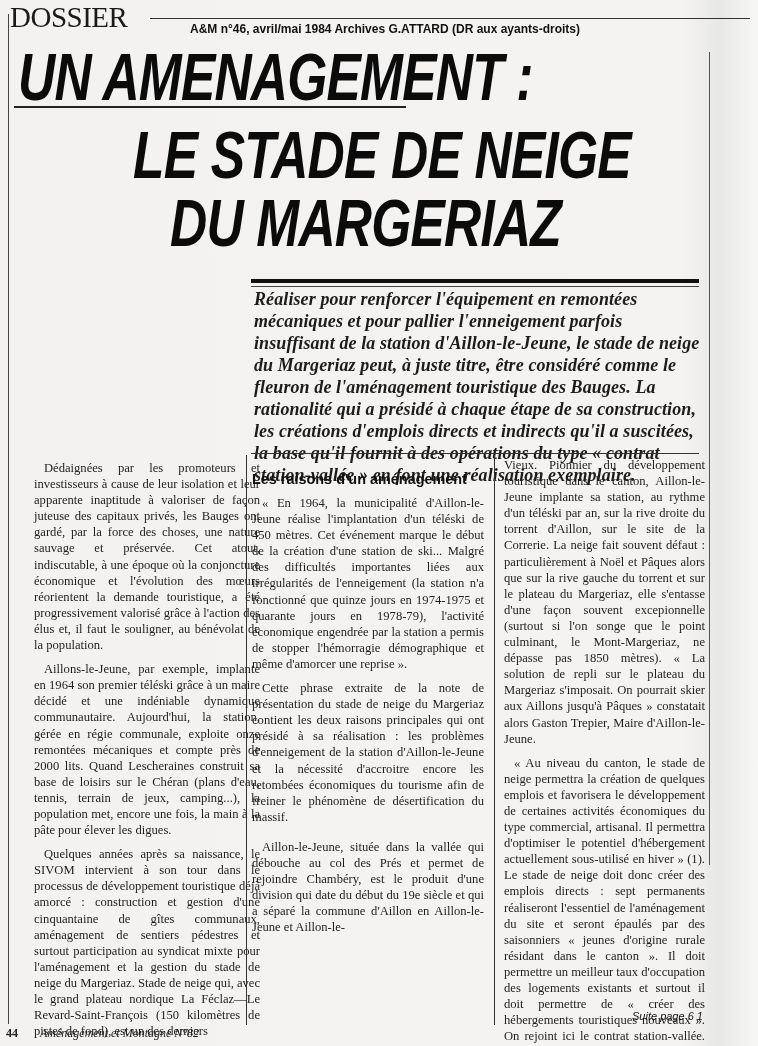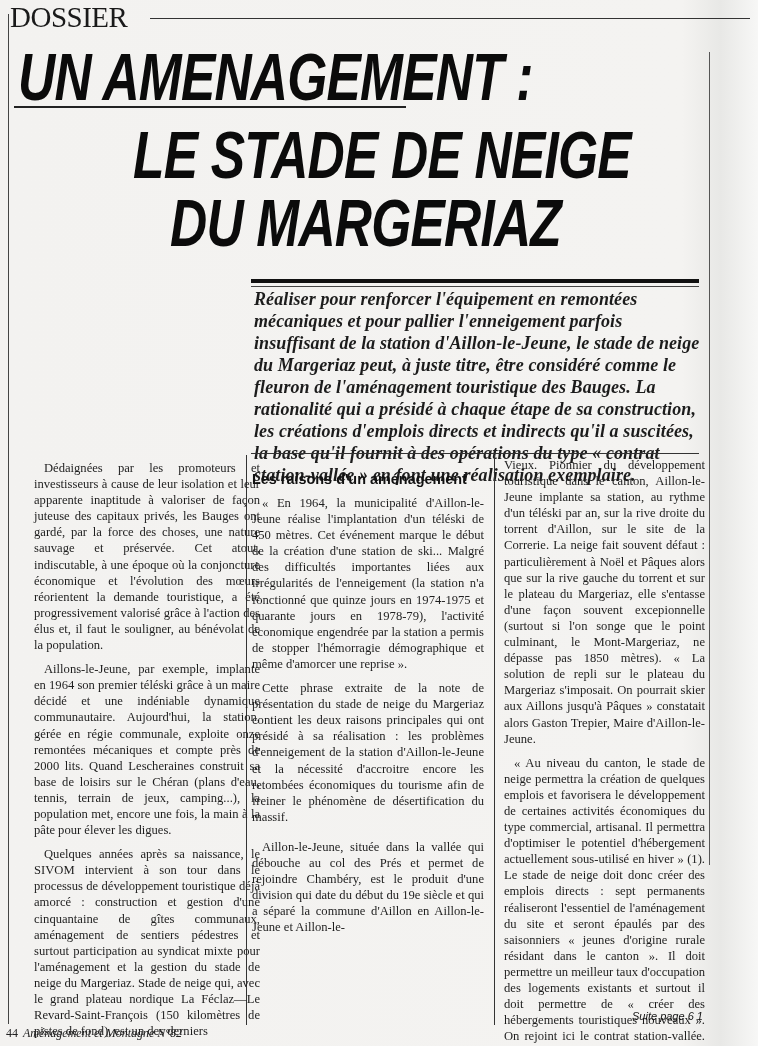--- a/index.html
+++ b/index.html
@@ -37,34 +37,35 @@
   .col p.gap { margin-top:8px; }
   .col1 { left:34px; top:460px; width:226px; }
   .col2 { left:252px; top:457px; width:232px; }
   .col3 { left:504px; top:457px; width:201px; }
   .vr1 { position:absolute; left:246px; top:455px; width:1px; height:570px; background:#333; }
   .vr2 { position:absolute; left:494px; top:455px; width:1px; height:570px; background:#333; }
   .subhead { font-family:"Liberation Sans", sans-serif; font-weight:bold; font-size:15.5px;
     line-height:20px; margin:12px 0 6px 0; text-indent:0; color:#111; transform:scaleX(0.93); transform-origin:left; white-space:nowrap; }
   .it { }
   .footer { position:absolute; left:6px; top:1026px; font-size:12px; font-style:italic; color:#222; }
-  .footer .num { font-style:normal; margin-right:5px; }
+  .footer .num { font-style:normal; margin-right:22px;font-weight:bold; }
   .suite { position:absolute; left:632px; top:1010px; font-family:"Liberation Sans", sans-serif;
     font-style:italic; font-size:11px; color:#111; }
 </style>
 </head>
 <body>
 
 <div class="page">
   <div class="left-rule"></div>
   <div class="top-rule"></div>
   <div class="right-rule"></div>
   <div class="right-rule-b"></div>
 
   <div class="dossier">DOSSIER</div>
+  <div class="credit">A&amp;M n°46, avril/mai 1984 Archives G.ATTARD (DR aux ayants-droits)</div>
 
   <div class="title1">UN AMENAGEMENT :</div>
   <div class="title-underline"></div>
   <div class="title2">LE STADE DE NEIGE</div>
   <div class="title3">DU MARGERIAZ</div>
 
   <div class="lead-bar"></div>
   <div class="lead-bar2"></div>
   <div class="lead">Réaliser pour renforcer l'équipement en remontées mécaniques et pour pallier l'enneigement parfois insuffisant de la station d'Aillon-le-Jeune, le stade de neige du Margeriaz peut, à juste titre, être considéré comme le fleuron de l'aménagement touristique des Bauges. La rationalité qui a présidé à chaque étape de sa construction, les créations d'emplois directs et indirects qu'il a suscitées, la base qu'il fournit à des opérations du type « contrat station-vallée » en font une réalisation exemplaire.</div>
   <div class="lead-bottom"></div>

